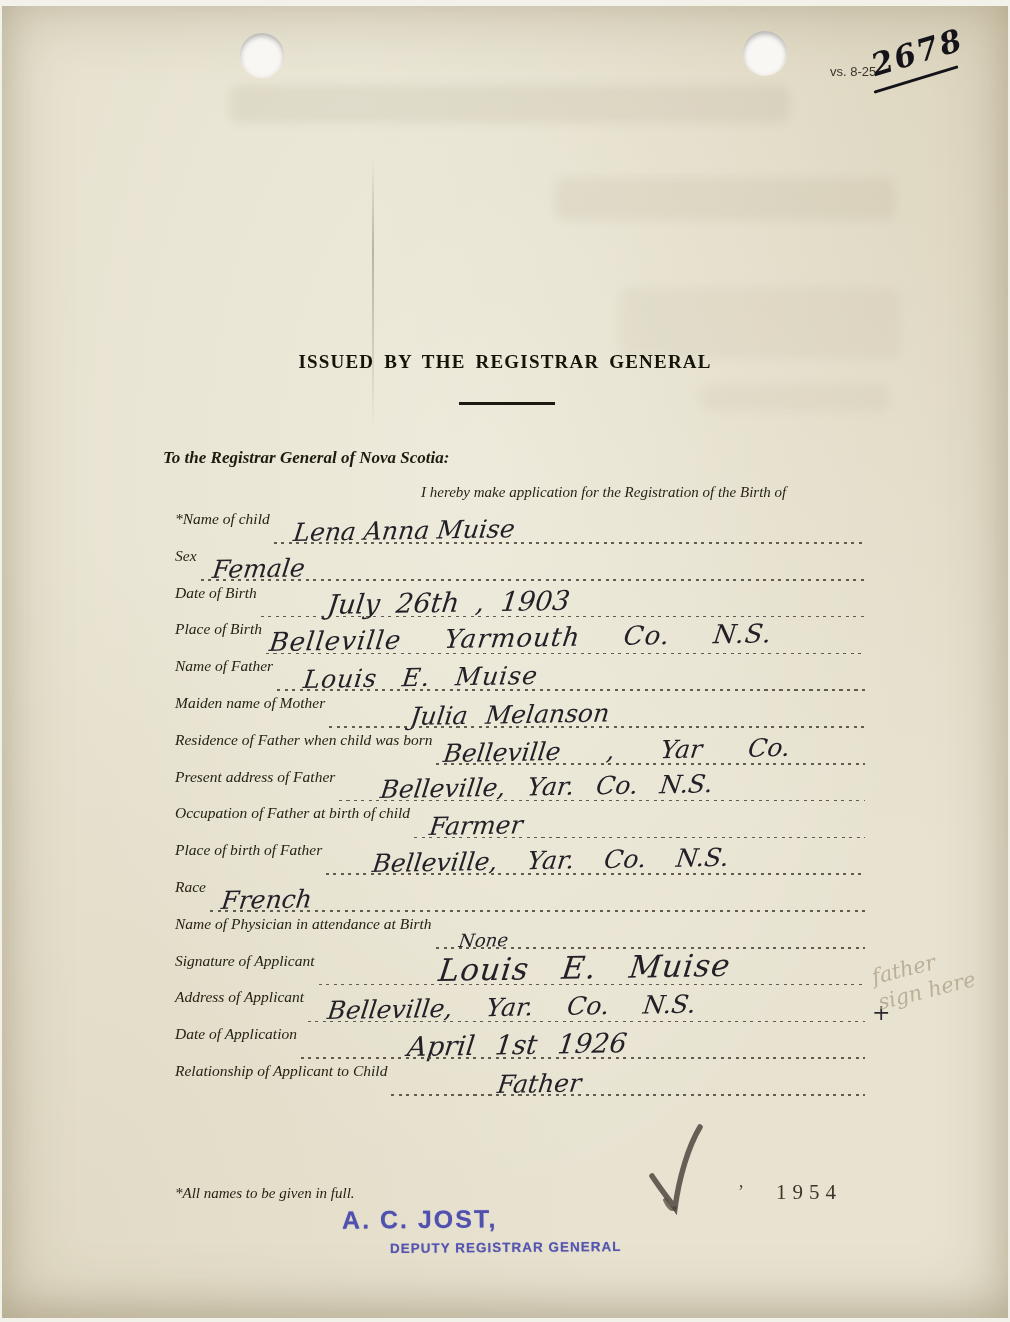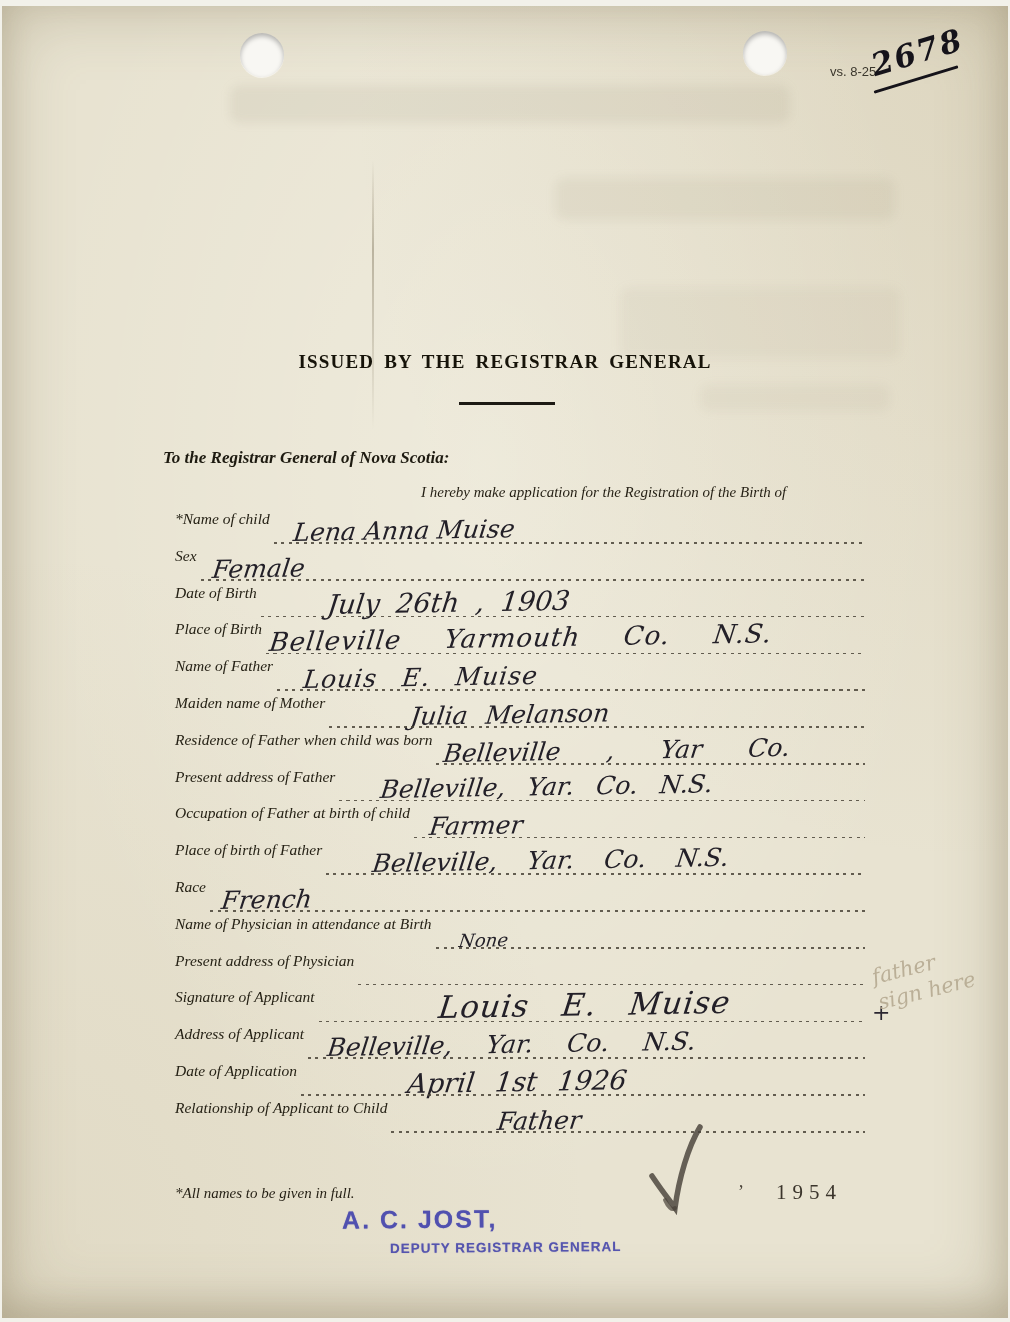--- a/index.html
+++ b/index.html
@@ -144,26 +144,20 @@
           <span class="hw" style="left:10px;">French</span>
         </span>
     </div>
     <div class="row">
       <span class="lbl">Name of Physician in attendance at Birth</span>
       <span class="line">
           <span class="hw" style="left:22px;font-size:18px;">None</span>
         </span>
     </div>
     <div class="row">
-      <span class="lbl">Present address of Physician</span>
-      <span class="line">
-          <span class="hw"></span>
-        </span>
-    </div>
-    <div class="row">
       <span class="lbl">Signature of Applicant</span>
       <span class="line">
           <span class="hw" style="left:118px;font-size:31px;word-spacing:22px;letter-spacing:1px;">Louis E. Muise</span>
         </span>
     </div>
     <div class="row">
       <span class="lbl">Address of Applicant</span>
       <span class="line">
           <span class="hw" style="left:18px;word-spacing:26px;">Belleville, Yar. Co. N.S.</span>
         </span>

